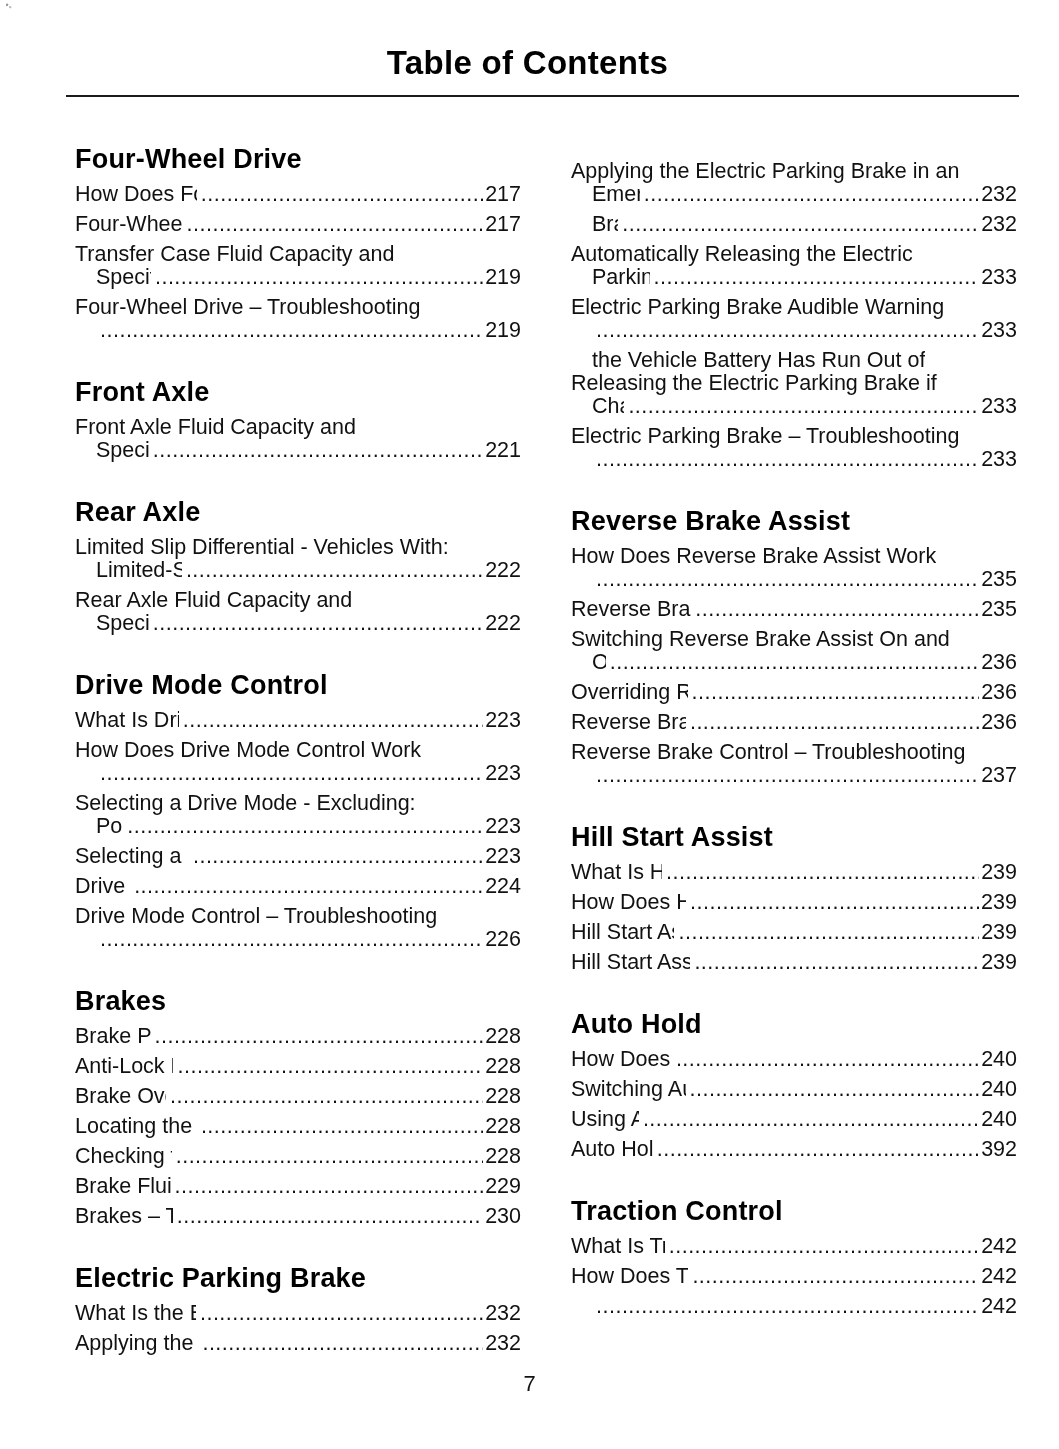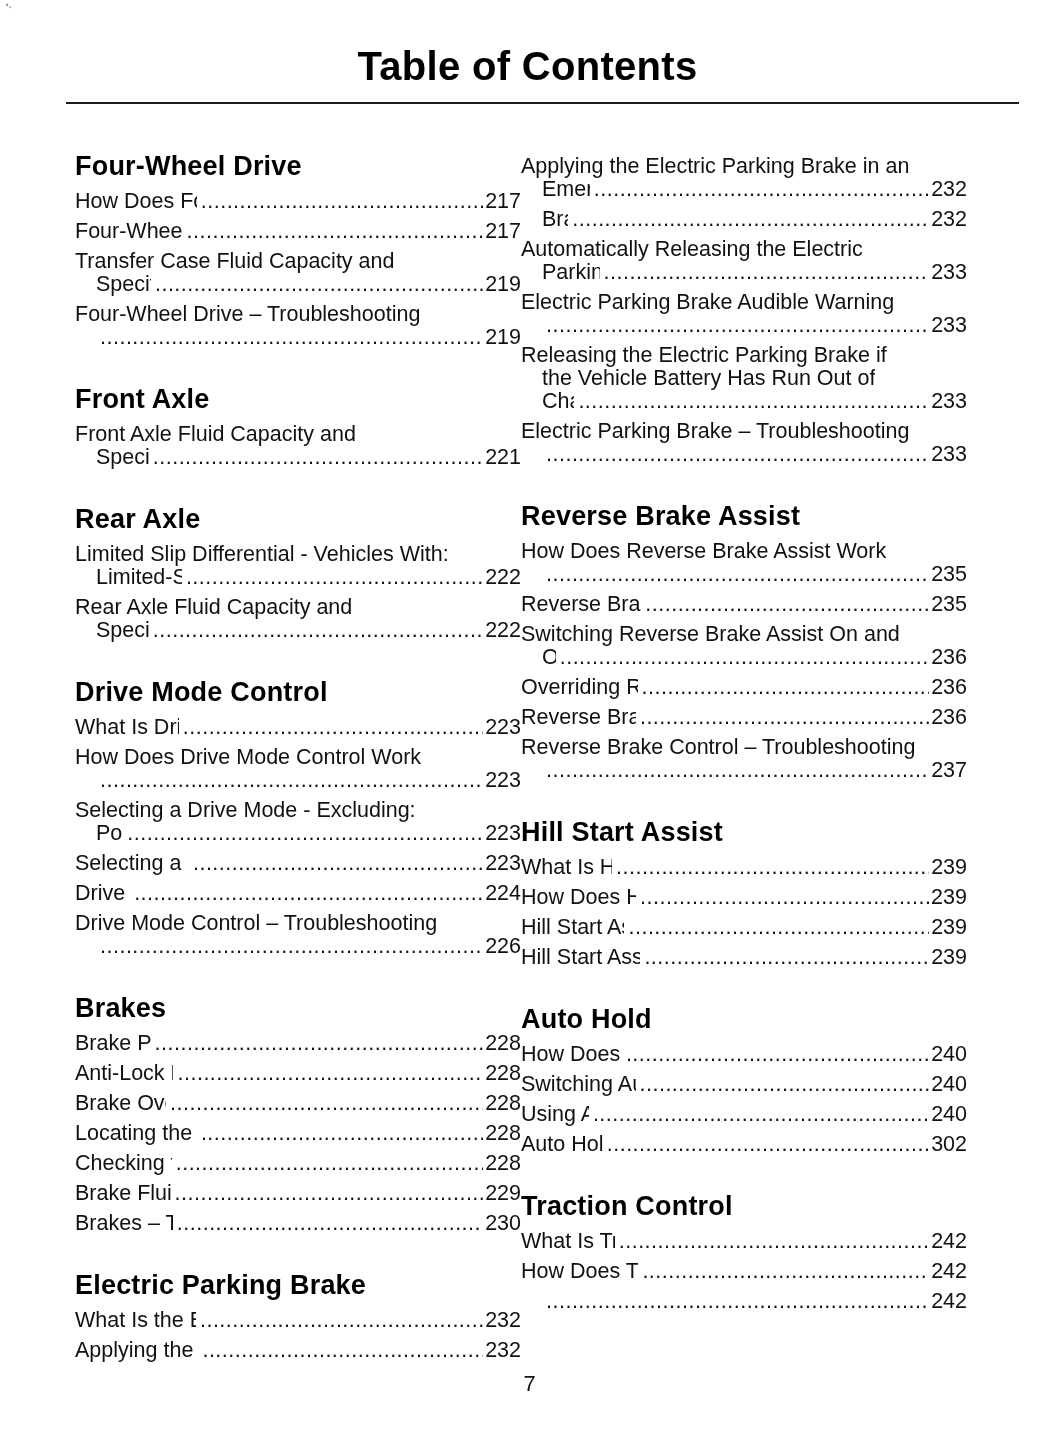--- a/index.html
+++ b/index.html
@@ -21,43 +21,44 @@
     top: 3px;
     width: 7px;
     height: 6px;
     background:
       radial-gradient(circle at 30% 30%, #9a9a9a 0 1px, transparent 1.6px),
       radial-gradient(circle at 75% 70%, #c2c2c2 0 1px, transparent 1.5px);
   }
   .page-title {
     margin: 44px 4px 13px 0;
     text-align: center;
-    font-size: 40px;
+    font-size: 33px;
     font-weight: bold;
     letter-spacing: 0.3px;
     color: #000;
   }
   .rule {
     border: none;
     border-top: 2px solid #1c1c1c;
     margin: 0 40px 0 66px;
   }
   .columns {
     display: flex;
+    gap: 50px;
     padding: 47px 42px 0 75px;
   }
   .col {
     width: 446px;
     flex: 0 0 446px;
   }
   .toc-section {
     margin-bottom: 35px;
   }
   .toc-section.no-heading {
-    margin-top: 4px;
+    margin-top: 16px;
   }
   .sec-heading {
     margin: 0 0 8px 0;
     font-size: 27px;
     line-height: 31px;
     font-weight: bold;
     letter-spacing: 0.2px;
     color: #000;
   }
   .toc-entry {
@@ -342,27 +343,27 @@
           <div class="toc-line">
             <span class="txt">Electric Parking Brake Audible Warning</span>
           </div>
           <div class="toc-line cont">
             <span class="txt"></span>
             <span class="dots"></span>
             <span class="pg">233</span>
           </div>
         </div>
         <div class="toc-entry">
+          <div class="toc-line cont">
+            <span class="txt">the Vehicle Battery Has Run Out of</span>
+          </div>
           <div class="toc-line">
             <span class="txt">Releasing the Electric Parking Brake if</span>
           </div>
           <div class="toc-line cont">
-            <span class="txt">the Vehicle Battery Has Run Out of</span>
-          </div>
-          <div class="toc-line cont">
             <span class="txt">Charge</span>
             <span class="dots"></span>
             <span class="pg">233</span>
           </div>
         </div>
         <div class="toc-entry">
           <div class="toc-line">
             <span class="txt">Electric Parking Brake – Troubleshooting</span>
           </div>
           <div class="toc-line cont">
@@ -477,21 +478,21 @@
           <div class="toc-line">
             <span class="txt">Using Auto Hold</span>
             <span class="dots"></span>
             <span class="pg">240</span>
           </div>
         </div>
         <div class="toc-entry">
           <div class="toc-line">
             <span class="txt">Auto Hold Indicators</span>
             <span class="dots"></span>
-            <span class="pg">302</span>
+            <span class="pg">392</span>
           </div>
         </div>
       </section>
       <section class="toc-section">
         <h2 class="sec-heading">Traction Control</h2>
         <div class="toc-entry">
           <div class="toc-line">
             <span class="txt">What Is Traction Control</span>
             <span class="dots"></span>
             <span class="pg">242</span>

